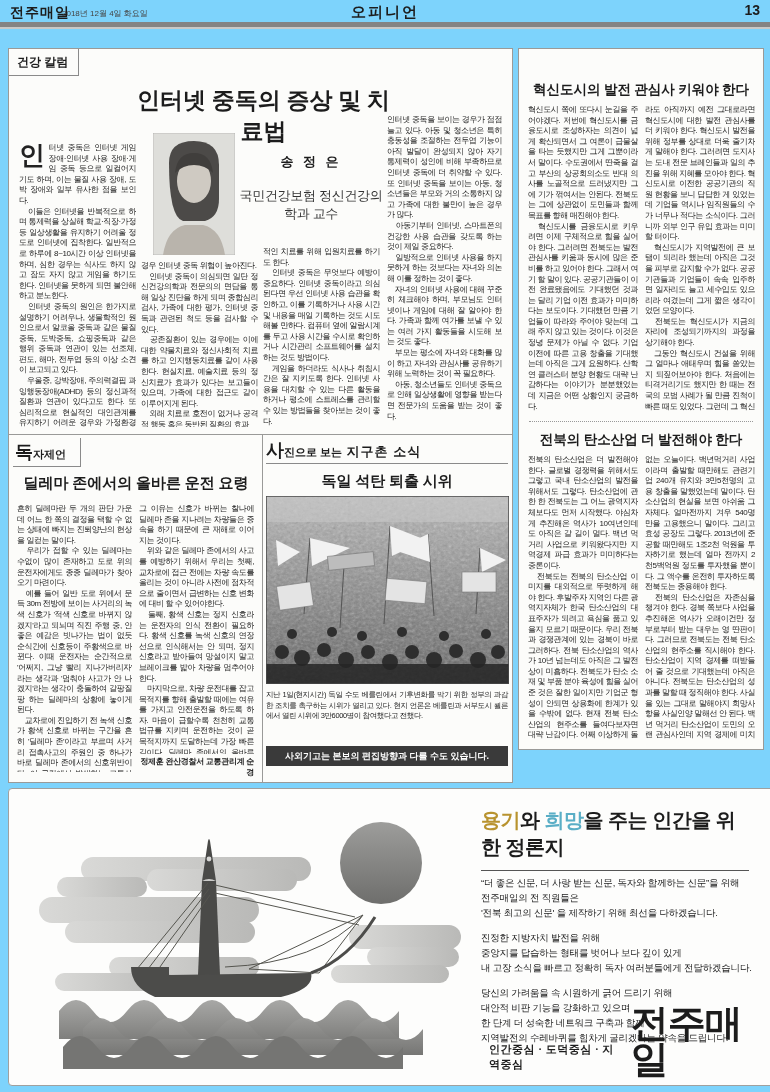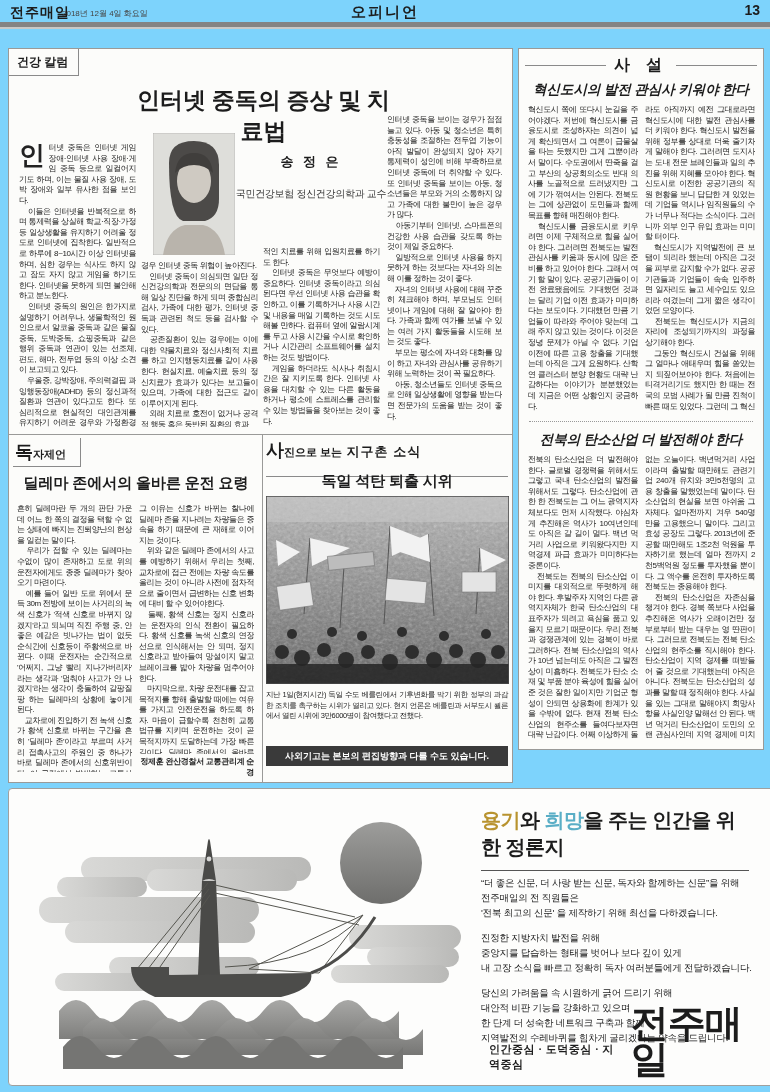--- a/index.html
+++ b/index.html
@@ -21,27 +21,27 @@
         white-space:pre-line;overflow:hidden;color:#222;}
   .tab-label{border-right:1px solid #8a8a8a;border-bottom:1px solid #8a8a8a;
              font-weight:bold;font-size:12px;padding:5px 10px 4px 8px;display:inline-block;background:#fcfcfa;}
   .headline{font-family:"Liberation Serif","DejaVu Serif",serif;font-weight:bold;text-align:center;letter-spacing:0px;}
   .region{position:absolute;border:1px solid #9a9a98;background:#fcfcfa;}
 
   
   .dropcap{float:left;font-family:"Liberation Serif","DejaVu Serif",serif;font-size:26px;line-height:24px;
            font-weight:bold;margin:1px 4px 0 0;white-space:normal;}
   .author-name{position:absolute;font-size:13px;font-weight:bold;letter-spacing:3px;text-align:center;}
-  .author-title{position:absolute;font-size:10px;color:#333;text-align:center;letter-spacing:-0.3px;}
+  .author-title{position:absolute;font-size:13px;color:#333;text-align:center;letter-spacing:-0.3px;}
 
   
   .ed-title-row{display:flex;align-items:center;gap:8px;padding:6px 6px 0 6px;}
   .ed-title-row .line{flex:1;height:1px;background:#8a8a8a;}
   .ed-title{font-size:16px;font-weight:bold;letter-spacing:6px;}
-  .ed-headline{font-size:13.5px;margin-top:6px;font-style:italic;}
+  .ed-headline{font-size:13.5px;margin-top:6px;}
   .dotline{border-top:1px dotted #999;}
 
   
   .big-ini{font-size:18px;font-weight:bold;}
   .lab-rest{font-size:11px;font-weight:bold;}
   .lab-topic{font-size:13px;font-weight:bold;letter-spacing:1px;}
 
   .byline{font-weight:bold;text-align:right;display:block;margin-top:3px;letter-spacing:-0.3px;}
   .caption{font-size:7.5px;line-height:10.5px;letter-spacing:-0.4px;text-align:justify;color:#222;}
   .notice-bar{background:#3a3a3a;color:#fff;font-size:9px;font-weight:bold;text-align:center;
@@ -120,21 +120,21 @@
       <div class="abs" style="left:130px;top:70px;width:115px;height:272px;">
         <div class="ncol" style="width:115px;height:250px;">그 이유는 신호가 바뀌는 찰나에 딜레마 존을 지나려는 차량들은 증속을 하기 때문에 큰 재해로 이어지는 것이다.
 　위와 같은 딜레마 존에서의 사고를 예방하기 위해서 우리는 첫째, 교차로에 접근 전에는 차량 속도를 올리는 것이 아니라 사전에 점차적으로 줄이면서 급변하는 신호 변화에 대비 할 수 있어야한다.
 　둘째, 황색 신호는 정지 신호라는 운전자의 인식 전환이 필요하다. 황색 신호를 녹색 신호의 연장선으로 인식해서는 안 되며, 정지 신호라고 받아들여 망설이지 말고 브레이크를 밟아 차량을 멈추어야 한다.
 　마지막으로, 차량 운전대를 잡고 목적지를 향해 출발할 때에는 여유를 가지고 안전운전을 하도록 하자. 마음이 급할수록 천천히 교통법규를 지키며 운전하는 것이 곧 목적지까지 도달하는데 가장 빠른 길이다. 딜레마 존에서의 올바른 판단으로 교통사고의 위험으로부터 벗어나 소중한 생명을 지키도록 하자.</div>
         <span class="byline ncol" style="font-size:8px;">정제훈 완산경찰서 교통관리계 순경</span>
       </div>
     </div>
 
     <div class="abs" style="left:253px;top:385px;width:250px;height:348px;">
-      <div class="abs" style="left:4px;top:4px;width:242px;border-bottom:1px solid #8a8a8a;padding-bottom:14px;">
+      <div class="abs" style="left:4px;top:4px;width:242px;border-bottom:1px solid #8a8a8a;padding-bottom:1px;">
         <span class="big-ini">사</span><span class="lab-rest">진으로 보는</span> <span class="lab-topic">지구촌 소식</span>
       </div>
       <div class="abs headline" style="left:6px;top:38px;width:238px;font-size:15px;">독일 석탄 퇴출 시위</div>
 
       <svg class="abs" style="left:4px;top:62px;" width="243" height="188" viewBox="0 0 243 188">
         <defs>
           <linearGradient id="pgBg" x1="0" y1="0" x2="0" y2="1">
             <stop offset="0" stop-color="#b9b9b9"></stop>
               <stop offset="0.45" stop-color="#8f8f8f"></stop>
               <stop offset="1" stop-color="#5d5d5d"></stop>
@@ -189,25 +189,20 @@
         <rect y="168" width="243" height="20" fill="#242424" opacity="0.85"></rect>
         <rect width="243" height="188" fill="none" stroke="#4a4a4a" stroke-width="1.5"></rect>
       </svg>
 
       <div class="abs caption" style="left:4px;top:256px;width:242px;height:46px;">지난 1일(현지시간) 독일 수도 베를린에서 기후변화를 막기 위한 정부의 과감한 조치를 촉구하는 시위가 열리고 있다. 현지 언론은 베를린과 서부도시 쾰른에서 열린 시위에 3만6000명이 참여했다고 전했다.</div>
       <div class="abs notice-bar" style="left:4px;top:312px;width:242px;height:20px;">사외기고는 본보의 편집방향과 다를 수도 있습니다.</div>
     </div>
   </div>
 
   <div class="region" style="left:518px;top:48px;width:244px;height:700px;">
-    <div class="ed-title-row">
-      <div class="line"></div>
-      <div class="ed-title serif">사 설</div>
-      <div class="line"></div>
-    </div>
 
     <div class="abs headline ed-headline" style="left:8px;top:26px;width:228px;">혁신도시의 발전 관심사 키워야 한다</div>
     <div class="abs ncol" style="left:9px;top:56px;width:110px;height:308px;">혁신도시 쪽에 또다시 눈길을 주어야겠다. 저번에 혁신도시를 금융도시로 조성하자는 의견이 넓게 확산되면서 그 여론이 급물살을 타는 듯했지만 그게 그뿐이라서 말이다. 수도권에서 딴죽을 걸고 부산의 상공회의소도 반대 의사를 노골적으로 드러냈지만 그에 기가 꺾여서는 안된다. 전북도는 그에 상관없이 도민들과 함께 목표를 향해 매진해야 한다.
 　혁신도시를 금융도시로 키우려면 이제 구체적으로 힘을 실어야 한다. 그러려면 전북도는 발전 관심사를 키움과 동시에 많은 준비를 하고 있어야 한다. 그래서 여기 할 말이 있다. 공공기관들이 이전 완료됐음에도 기대했던 것과는 달리 기업 이전 효과가 미미하다는 보도이다. 기대했던 만큼 기업들이 따라와 주어야 맞는데 그래 주지 않고 있는 것이다. 이것은 정녕 문제가 아닐 수 없다. 기업 이전에 따른 고용 창출을 기대했는데 아직은 그게 요원하다. 산학연 클러스터 분양 현황도 대략 난감하다는 이야기가 분분했었는데 지금은 어떤 상황인지 궁금하다.
 　전북도는 혁신도시의 발전 방안을 간헐적으로 말해서는 안 된다. 분양난 문제가 해결됐다면 또 몰</div>
     <div class="abs ncol" style="left:126px;top:56px;width:110px;height:308px;">라도 아직까지 예전 그대로라면 혁신도시에 대한 발전 관심사를 더 키워야 한다. 혁신도시 발전을 위해 정부를 상대로 더욱 줄기차게 말해야 한다. 그러려면 도지사는 도내 전문 브레인들과 일의 추진을 위해 지혜를 모아야 한다. 혁신도시로 이전한 공공기관의 직원 현황을 보니 답답한 게 있었는데 기업들 역시나 임직원들의 수가 너무나 적다는 소식이다. 그러니까 외부 인구 유입 효과는 미미할 터이다.
 　혁신도시가 지역발전에 큰 보탬이 되리라 했는데 아직은 그것을 피부로 감지할 수가 없다. 공공기관들과 기업들이 속속 입주하면 일자리도 늘고 세수입도 있으리라 여겼는데 그게 짧은 생각이었던 모양이다.
 　전북도는 혁신도시가 지금의 자리에 조성되기까지의 과정을 상기해야 한다.
 　그동안 혁신도시 건설을 위해 그 얼마나 애태우며 힘을 쏟았는지 되짚어보아야 한다. 처음에는 티격거리기도 했지만 한 때는 전국의 모범 사례가 될 만큼 진척이 빠른 때도 있었다. 그런데 그 혁신도시가 오래도록 숙제를 남기고 있는 오늘이다.</div>
 

